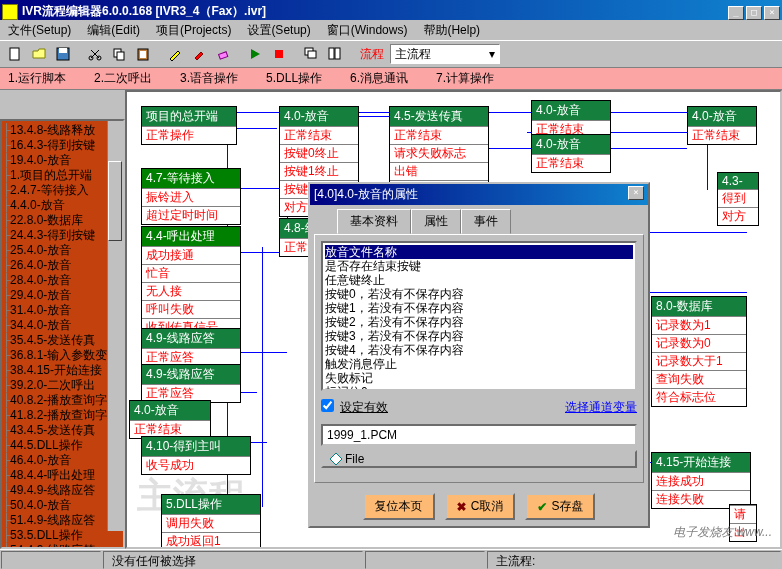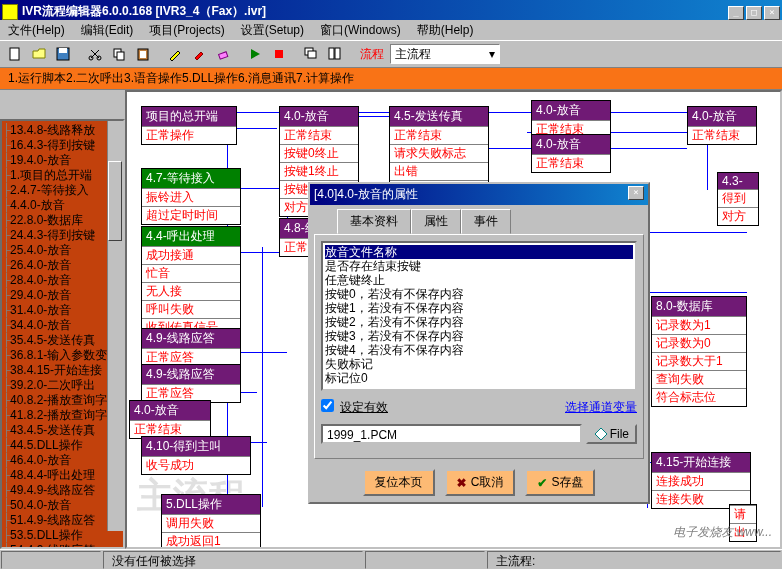--- a/index.html
+++ b/index.html
@@ -13,57 +13,57 @@
 
 .menubar { background: #c0c0c0; height: 20px; display: flex; align-items: center; padding: 0 4px; gap: 8px; }
 .menubar span { cursor: pointer; padding: 2px 4px; }
 
 .toolbar { background: #c0c0c0; height: 28px; border-top: 1px solid #fff; border-bottom: 1px solid #808080; display: flex; align-items: center; padding: 0 4px; gap: 2px; }
 .tbtn { width: 22px; height: 22px; background: #c0c0c0; border: 1px solid #c0c0c0; display: flex; align-items: center; justify-content: center; cursor: pointer; }
 .tsep { width: 6px; }
 .tlabel { padding: 0 4px; }
 .tselect { height: 20px; border: 1px solid; border-color: #808080 #fff #fff #808080; background: #fff; padding: 0 4px; width: 110px; display: flex; align-items: center; justify-content: space-between; }
 
-.tabbar { background: #f97316; height: 22px; border-bottom: 1px solid #808080; display: flex; align-items: center; gap: 0; padding-left: 8px; }
+.tabbar { background: #fca5a5; height: 22px; border-bottom: 1px solid #808080; display: flex; align-items: center; gap: 28px; padding-left: 8px; }
 .tabbar span { cursor: pointer; }
 
 .workarea { position: absolute; top: 90px; left: 0; right: 0; bottom: 20px; display: flex; }
 
 .treepane { width: 125px; background: #c2410c; border: 2px inset #c0c0c0; overflow: hidden; position: relative; margin-top: 29px; }
 .treeitems { padding: 2px; }
 .treeitems div { white-space: nowrap; line-height: 15px; padding-left: 6px; position: relative; }
 .treeitems div::before { content: "├"; position: absolute; left: -2px; color: #808080; }
 
 .treescroll { position: absolute; right: 0; top: 0; bottom: 16px; width: 16px; background: #c0c0c0; border-left: 1px solid #808080; }
 .treescroll .thumb { background: #c0c0c0; border: 1px solid; border-color: #fff #404040 #404040 #fff; width: 14px; height: 80px; margin-top: 40px; }
 
 .canvas { flex: 1; background: #fff; border: 2px inset #c0c0c0; position: relative; overflow: hidden; }
 
 .node { position: absolute; border: 1px solid #000; }
-.node .hdr { background: #701a75; color: #fff; padding: 1px 4px; white-space: nowrap; }
+.node .hdr { background: #15803d; color: #fff; padding: 1px 4px; white-space: nowrap; }
 .node .hdr.green { background: #008000; }
 .node .ln { border-top: 1px solid #808080; padding: 0 4px; background: #fff; white-space: nowrap; color: #ff0000; }
 
 .watermark { position: absolute; left: 10px; top: 380px; font-size: 36px; color: #e0e0e0; font-weight: bold; pointer-events: none; }
 .wlink { position: absolute; right: 8px; bottom: 6px; color: #808080; font-style: italic; }
 
 
 .dialog { position: absolute; left: 308px; top: 182px; width: 342px; background: #c0c0c0; border: 2px outset #c0c0c0; z-index: 100; }
 .dialog .dtitle { background: linear-gradient(to right, #000080, #1084d0); color: #fff; font-weight: normal; padding: 2px 4px; display: flex; justify-content: space-between; }
 .dialog .dtabs { display: flex; margin: 4px 4px 0 4px; padding-left: 23px; }
 .dialog .dtab { padding: 3px 12px; border: 1px solid; border-color: #fff #808080 transparent #fff; background: #c0c0c0; position: relative; cursor: pointer; }
 .dialog .dtab.active { border-bottom: 1px solid #c0c0c0; z-index: 2; }
 .dialog .dcontent { border: 1px solid; border-color: #fff #808080 #808080 #fff; margin: 0 4px 4px 4px; padding: 6px; }
 .listbox { background: #fff; border: 2px inset #c0c0c0; height: 150px; overflow: hidden; padding: 2px; }
 .listbox div { line-height: 14px; white-space: nowrap; }
 .listbox .sel { background: #000080; color: #fff; }
 .checkrow { display: flex; align-items: flex-start; gap: 6px; margin: 8px 0; }
 .checkrow input { width: 13px; height: 13px; }
 .checkrow .link { color: #0000ff; text-decoration: underline; margin-left: auto; cursor: pointer; }
-.editrow { display: flex; gap: 4px; margin-bottom: 8px; }
+.editrow { display: flex; gap: 4px; margin-bottom: 8px; flex-direction: column; }
 .editrow .edit { flex: 1; background: #fff; border: 2px inset #c0c0c0; padding: 2px 4px; height: 20px; }
 .editrow .filebtn { border: 2px outset #c0c0c0; padding: 0 6px; display: flex; align-items: center; cursor: pointer; gap: 2px; }
 .dbtns { display: flex; justify-content: center; gap: 10px; padding: 6px; }
 .dbtn { border: 2px outset #c0c0c0; background: #fdba74; padding: 3px 10px; display: flex; align-items: center; gap: 4px; cursor: pointer; }
 .dbtn .x { color: #800000; font-weight: bold; }
 .dbtn .ok { color: #008000; font-weight: bold; }
 
 .statusbar { position: absolute; bottom: 0; left: 0; right: 0; height: 20px; background: #c0c0c0; border-top: 1px solid #fff; display: flex; align-items: center; }
 .statusbar .cell { border: 1px inset #c0c0c0; padding: 1px 8px; height: 18px; margin: 0 1px; }
 
@@ -81,21 +81,21 @@
   <div class="icon"></div>
   <div class="title">IVR流程编辑器6.0.0.168 [IVR3_4（Fax）.ivr]</div>
   <div class="winbtns">
     <div class="winbtn">_</div>
     <div class="winbtn">□</div>
     <div class="winbtn">×</div>
   </div>
 </div>
 
 <div class="menubar">
-  <span>文件(Help)</span>
+  <span>文件(Setup)</span>
   <span>编辑(Edit)</span>
   <span>项目(Projects)</span>
   <span>设置(Setup)</span>
   <span>窗口(Windows)</span>
   <span>帮助(Help)</span>
 </div>
 
 <div class="toolbar">
   <div class="tbtn">
       <svg class="ico">
@@ -382,20 +382,21 @@
   <div class="dcontent">
     <div class="listbox">
       <div class="sel">放音文件名称</div>
       <div>是否存在结束按键</div>
       <div>任意键终止</div>
       <div>按键0，若没有不保存内容</div>
       <div>按键1，若没有不保存内容</div>
       <div>按键2，若没有不保存内容</div>
       <div>按键3，若没有不保存内容</div>
       <div>按键4，若没有不保存内容</div>
+      <div>触发消息停止</div>
       <div>失败标记</div>
       <div>标记位0</div>
 
     </div>
     <div class="checkrow">
       <input type="checkbox" checked="" style="">
       <span style="text-decoration:underline">设定有效</span>
       <span class="link">选择通道变量</span>
     </div>
     <div class="editrow">

